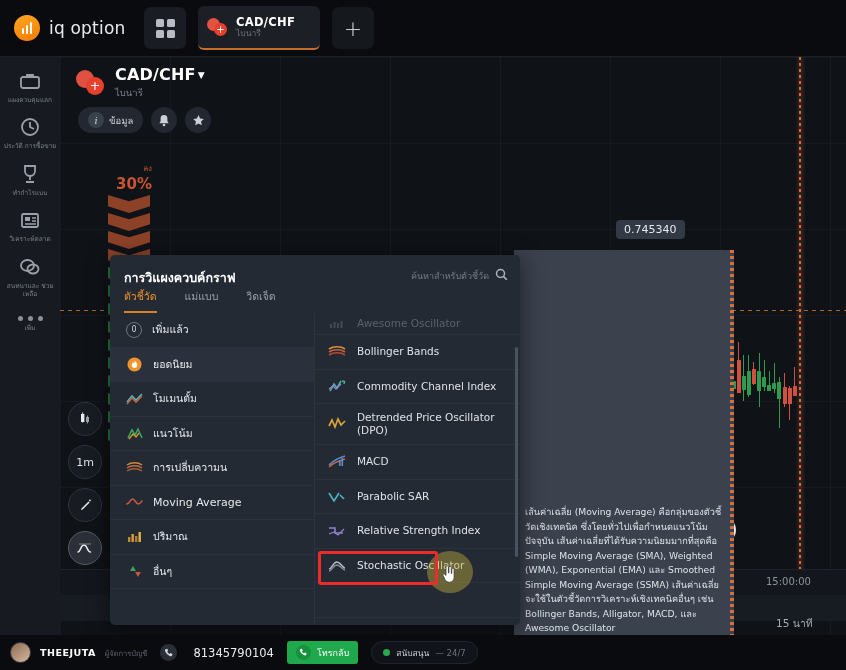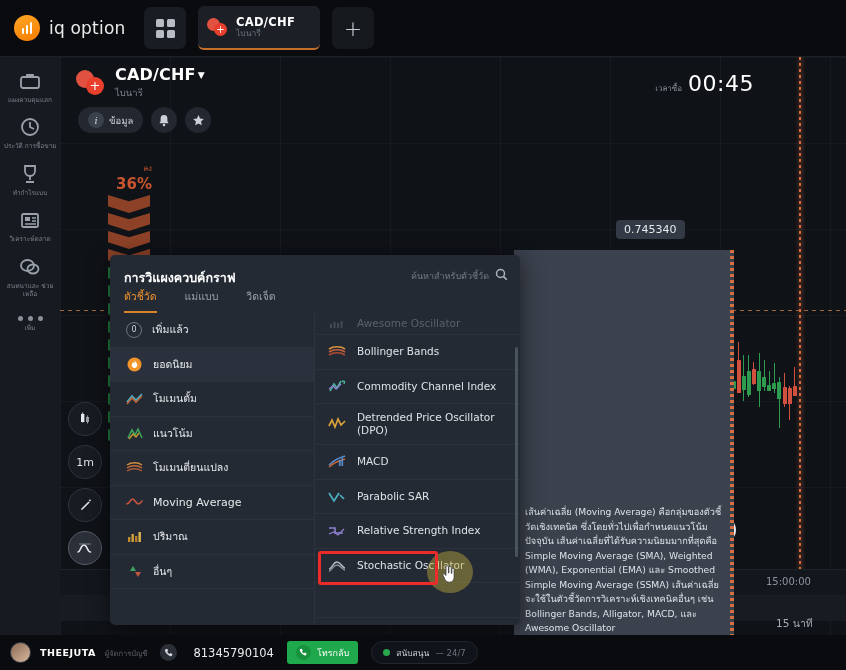--- a/index.html
+++ b/index.html
@@ -560,28 +560,24 @@
             </svg>
         </div>
         <div class="round-btn">
           <svg width="13" height="13" viewBox="0 0 13 13">
               <path d="M6.5 1l1.6 3.4 3.7.5-2.7 2.6.65 3.7-3.25-1.8-3.25 1.8L3.9 7.5 1.2 4.9l3.7-.5z" fill="#cbd0d7"></path>
             </svg>
         </div>
       </div>
     </div>
 
-    <div class="purchase-time">
-      <span class="pt-lbl">เวลาซื้อ</span>
-      <span class="pt-val">00:45</span>
-    </div>
 
     <div class="sentiment">
       <div class="sent-lbl">ลง</div>
-      <div class="sent-val" style="color:#c8552f">36%</div>
+      <div class="sent-val" style="color:#c8552f">30%</div>
       <div class="sent-bar" id="sentbar">
           <div class="sent-seg sent-down"></div>
           <div class="sent-seg sent-down"></div>
           <div class="sent-seg sent-down"></div>
           <div class="sent-seg sent-down"></div>
           <div class="sent-seg sent-up"></div>
           <div class="sent-seg sent-up"></div>
           <div class="sent-seg sent-up"></div>
           <div class="sent-seg sent-up"></div>
           <div class="sent-seg sent-up"></div>
@@ -692,21 +688,21 @@
           <span class="cat-lbl">แนวโน้ม</span>
         </div>
         <div class="cat-row">
           <span class="cat-ico">
             <svg width="17" height="13" viewBox="0 0 17 13">
                 <path d="M1 4c4-3 11-3 15 0" fill="none" stroke="#d08a3a" stroke-width="1.5"></path>
                 <path d="M1 7c4-3 11-3 15 0" fill="none" stroke="#c06a3a" stroke-width="1.5"></path>
                 <path d="M1 10c4-3 11-3 15 0" fill="none" stroke="#a85a35" stroke-width="1.5"></path>
               </svg>
           </span>
-          <span class="cat-lbl">โมเมนตี่ยนแปลง</span>
+          <span class="cat-lbl">การเปลี่บความน</span>
         </div>
         <div class="cat-row">
           <span class="cat-ico">
             <svg width="18" height="12" viewBox="0 0 18 12">
                 <path d="M1 8c3 0 3-5 6-5s3 5 6 5 3-3 4-3" fill="none" stroke="#c4553f" stroke-width="1.7" stroke-linecap="round"></path>
               </svg>
           </span>
           <span class="cat-lbl en">Moving Average</span>
         </div>
         <div class="cat-row">

